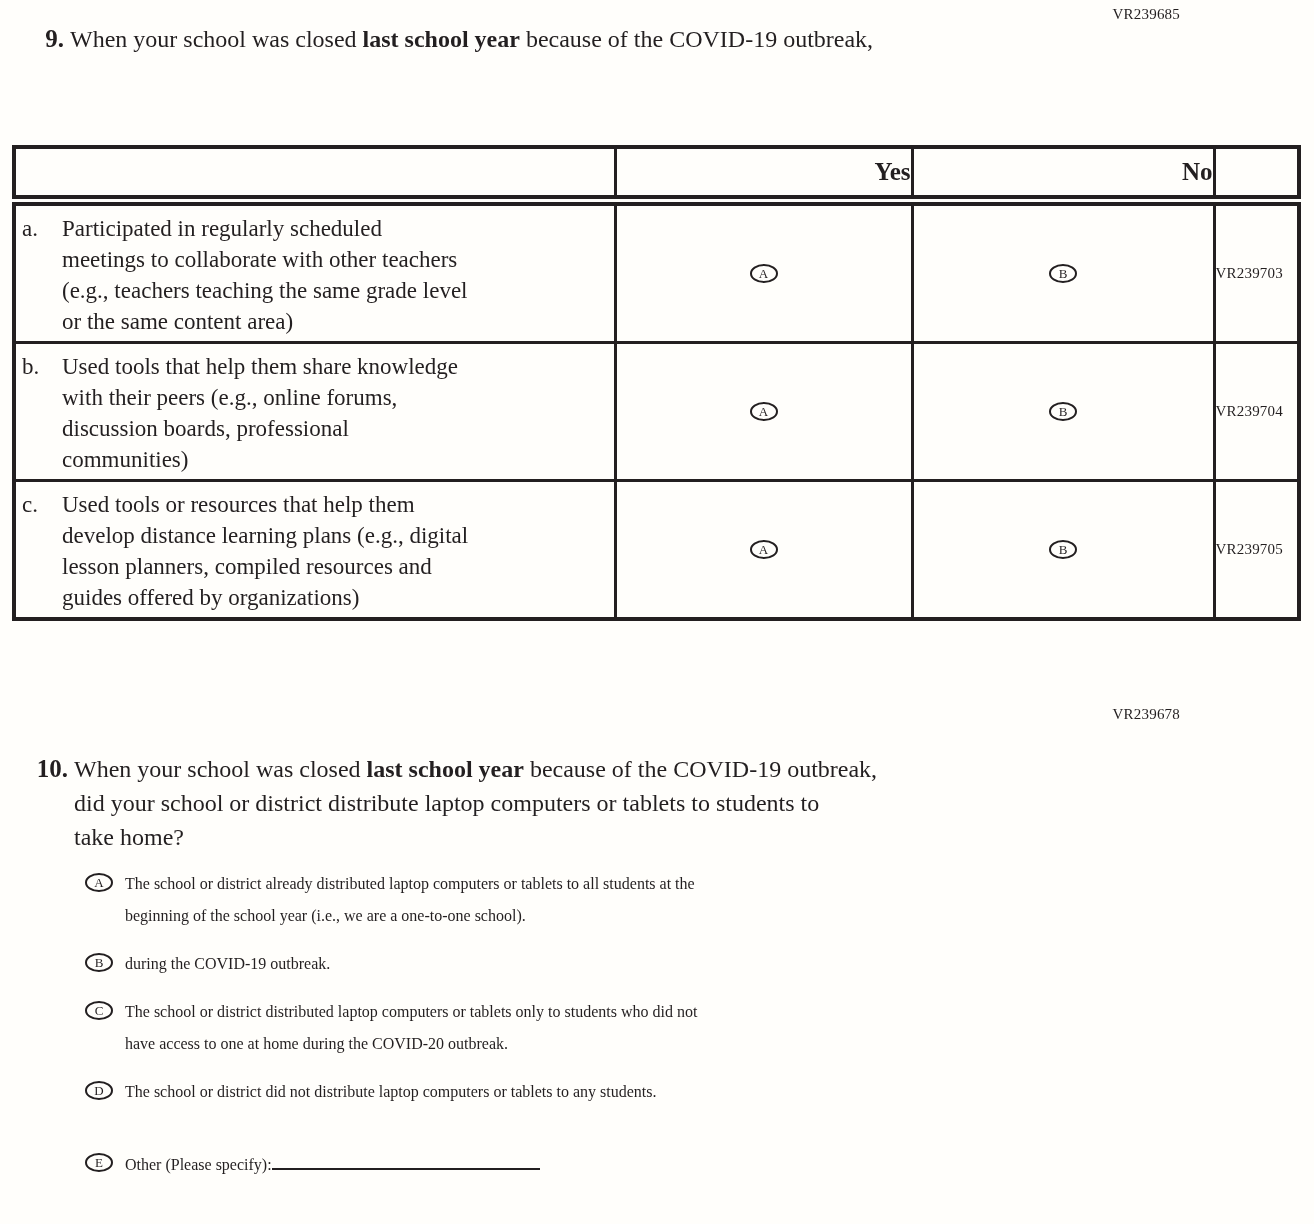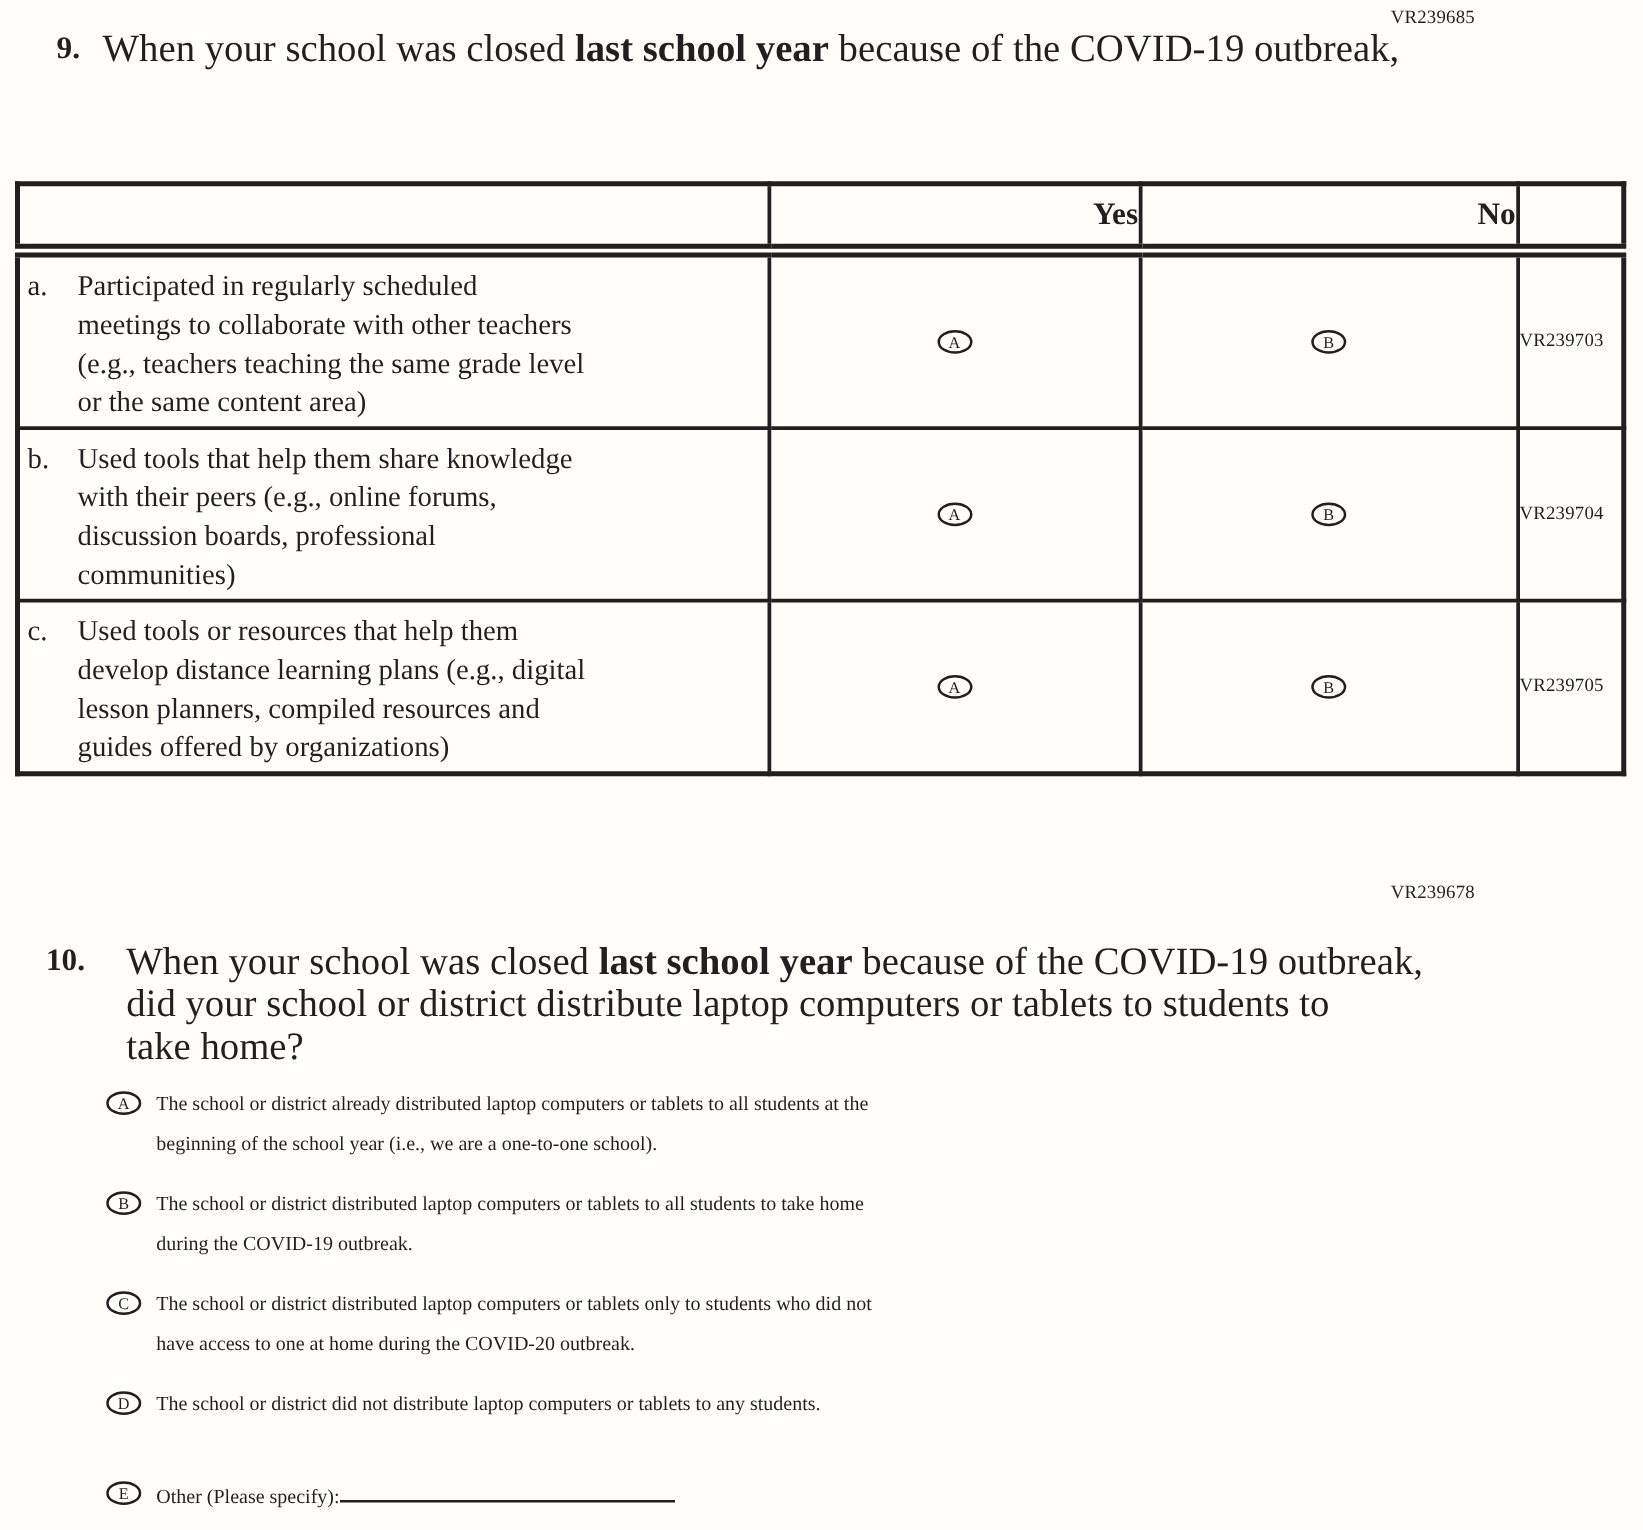--- a/index.html
+++ b/index.html
@@ -15,27 +15,27 @@
   .vr {
     position: absolute; right: 14px;
     font-size: 15px; letter-spacing: 0.2px;
   }
   .vr-q9  { top: 6px; }
   .vr-q10 { top: 706px; }
 
   
   .q { position: absolute; display: flex; align-items: flex-start; }
   .q9  { top: 22px;  left: 22px; }
-  .q10 { top: 752px; left: 22px; gap: 15px; }
+  .q10 { top: 752px; left: 22px; }
   .qnum {
     font-weight: bold; font-size: 25px; line-height: 34px;
     width: 42px; text-align: right; flex: 0 0 auto;
   }
   .q10 .qnum { width: 46px; }
-  .qtext { margin-left: 18px; font-size: 31px; line-height: 34px; }
+  .qtext { margin-left: 6px; font-size: 24px; line-height: 34px; }
   .qline strong { font-weight: bold; }
 
   
   table.grid {
     position: absolute; top: 145px; left: 12px;
     width: 1285px; table-layout: fixed;
     border-collapse: collapse;
     border: 4px solid #231f20;
   }
   table.grid th, table.grid td { border: 3px solid #231f20; padding: 0; }
@@ -192,21 +192,20 @@
       <div class="optlines">
         <div>The school or district already distributed laptop computers or tablets to all students at the</div>
         <div>beginning of the school year (i.e., we are a one-to-one school).</div>
       </div>
     </div>
     <div class="option option-b">
       <span class="oval">
           <span>B</span>
         </span>
       <div class="optlines">
-        <div>The school or district distributed laptop computers or tablets to all students to take home</div>
         <div>during the COVID-19 outbreak.</div>
       </div>
     </div>
     <div class="option option-c">
       <span class="oval">
           <span>C</span>
         </span>
       <div class="optlines">
         <div>The school or district distributed laptop computers or tablets only to students who did not</div>
         <div>have access to one at home during the COVID-20 outbreak.</div>

